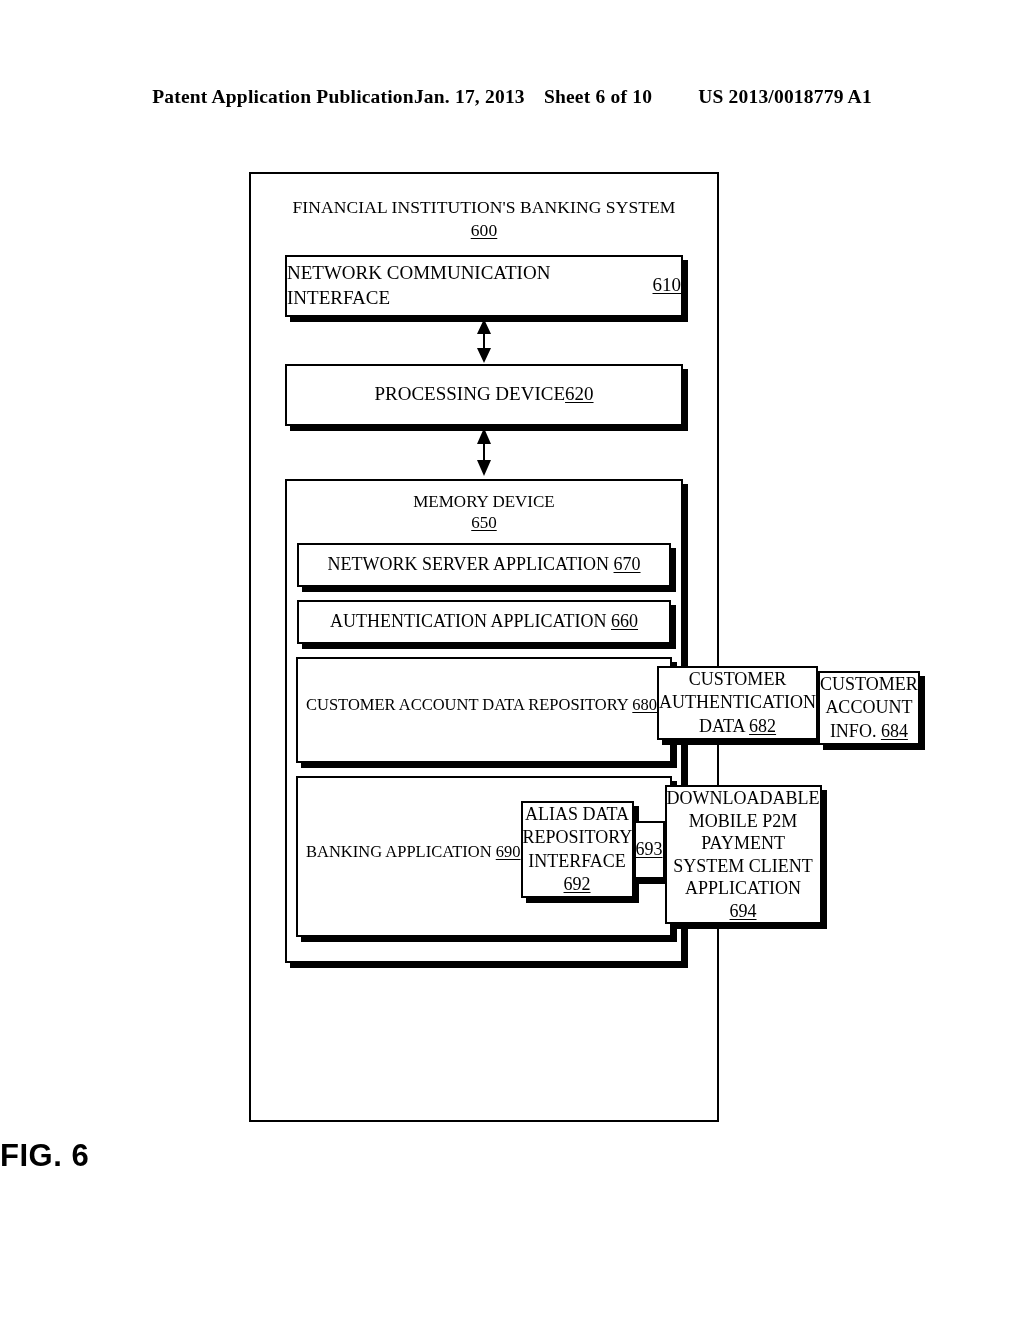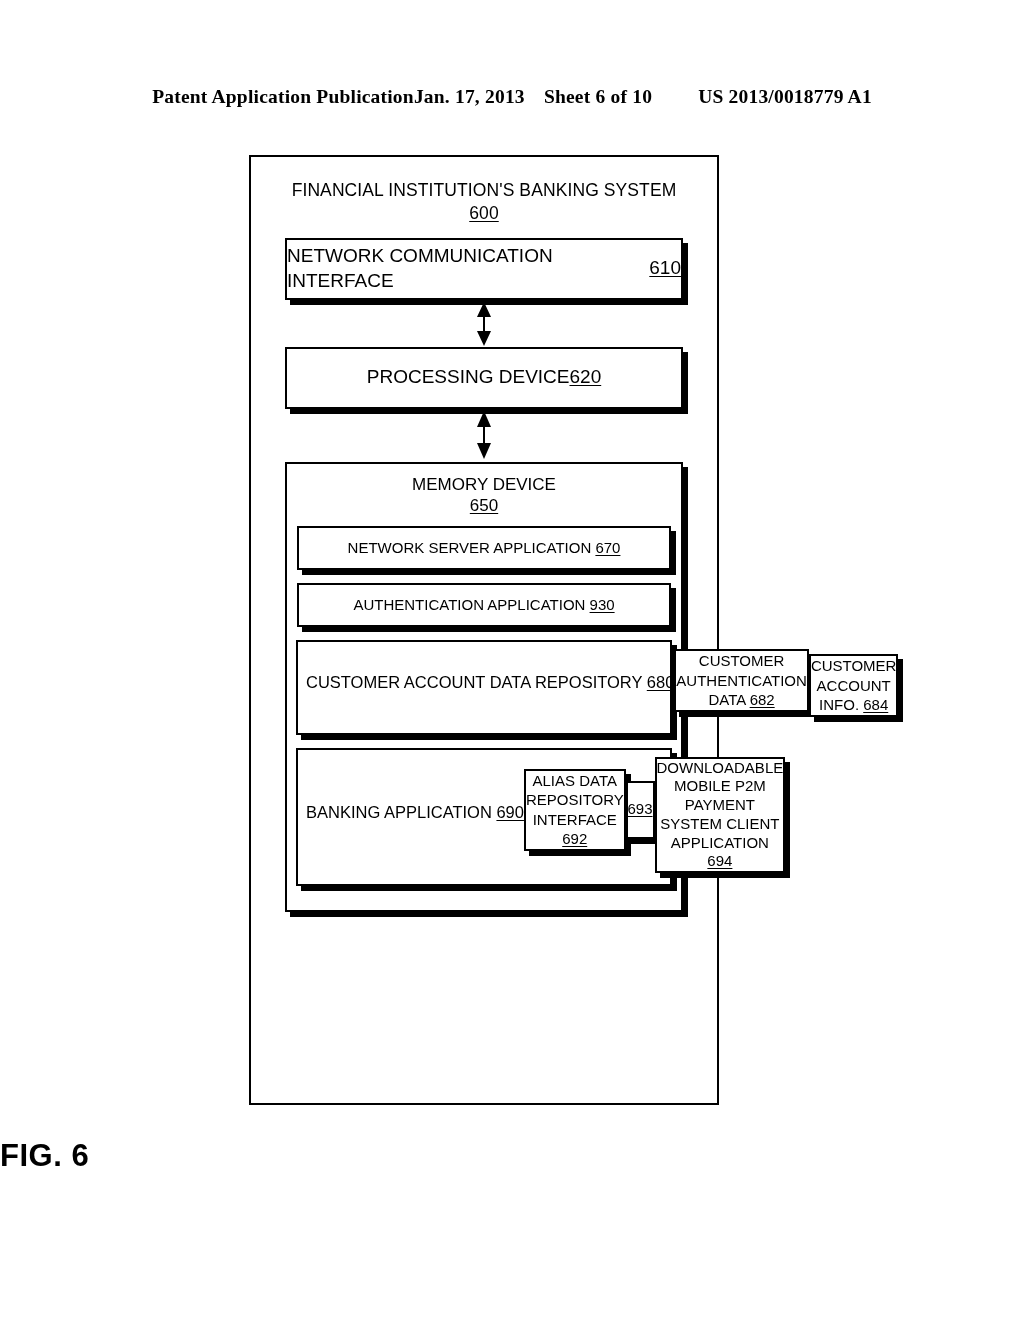--- a/index.html
+++ b/index.html
@@ -32,23 +32,24 @@
     white-space: nowrap;
   }
   .page-header .hdr-left { }
   .page-header .hdr-mid  { margin-right: 46px; }
   .page-header .hdr-mid .sheet { margin-left: 14px; margin-top: 40px; }
 
   
   .figure {
     position: absolute;
     left: 249px;
-    top: 155px;
+    top: 172px;
     width: 470px;
     height: 950px;
+    font-family: Liberation Serif, serif;
   }
 
   
   .box {
     position: relative;
     border: 2px solid #000;
     background: #fff;
     box-shadow: 5px 5px 0 0 #000;
     box-sizing: border-box;
   }
@@ -116,21 +117,21 @@
 
   
   .module {
     width: 374px;
     min-height: 44px;
     margin-bottom: 13px;
     display: flex;
     flex-direction: column;
     justify-content: center;
     align-items: center;
-    font-size: 15px;
+    font-size: 18px;
     line-height: 1.3;
     text-align: center;
   }
 
   
   .container-box {
     width: 376px;
     margin-bottom: 13px;
     padding: 7px 8px 8px 8px;
     display: flex;
@@ -219,21 +220,21 @@
       <div class="box module">
         <div>
           <span>NETWORK SERVER APPLICATION</span>
           <span class="ref">670</span>
         </div>
       </div>
 
       <div class="box module">
         <div>
           <span>AUTHENTICATION APPLICATION</span>
-          <span class="ref">930</span>
+          <span class="ref">660</span>
         </div>
       </div>
 
       <div class="box container-box">
         <div class="container-title">
           <span>CUSTOMER ACCOUNT DATA REPOSITORY</span>
           <span class="ref">680</span>
         </div>
 
         <div class="box module">

